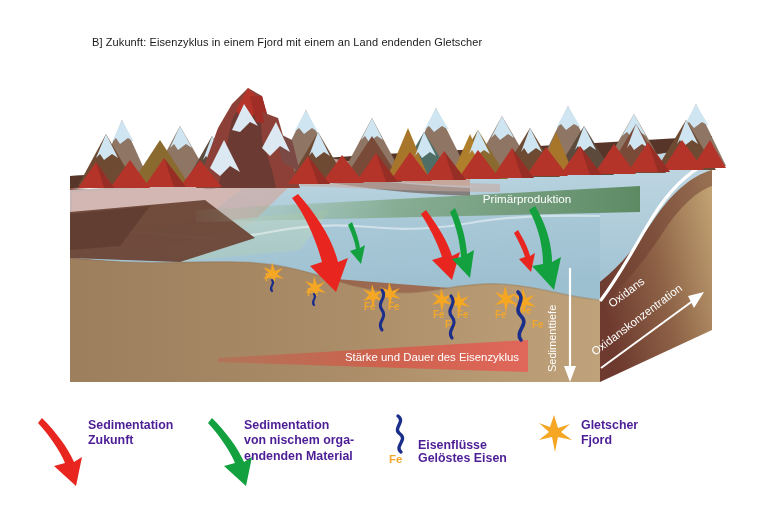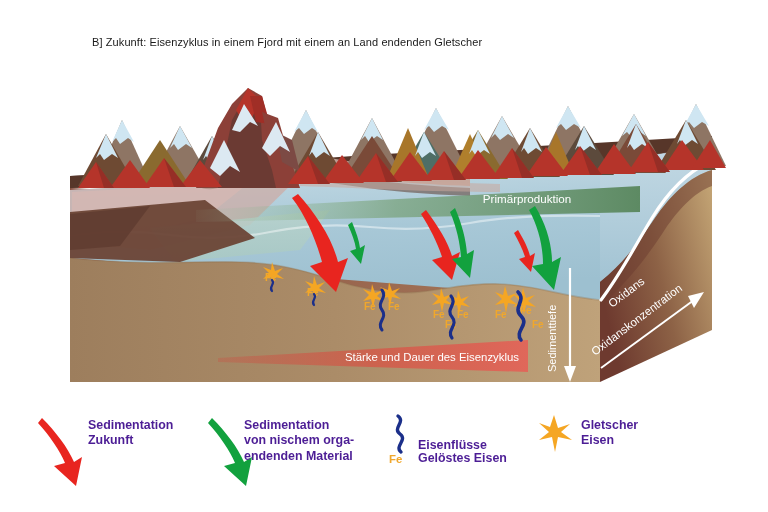--- a/index.html
+++ b/index.html
@@ -366,16 +366,16 @@
   </div>
 
   <div class="legend-txt" style="left:389px;top:452px;width:18px;color:#f0a72c;font-weight:bold;font-size:11.4px;">Fe</div>
 
   <div class="legend-txt" style="left:418px;top:451px;width:130px;">
     <div>Gelöstes Eisen</div>
   </div>
 
   <div class="legend-txt" style="left:581px;top:418px;width:120px;">
     <div>Gletscher</div>
-    <div>Eisen</div>
+    <div>Fjord</div>
   </div>
 
 </div>
 
 </body></html>

